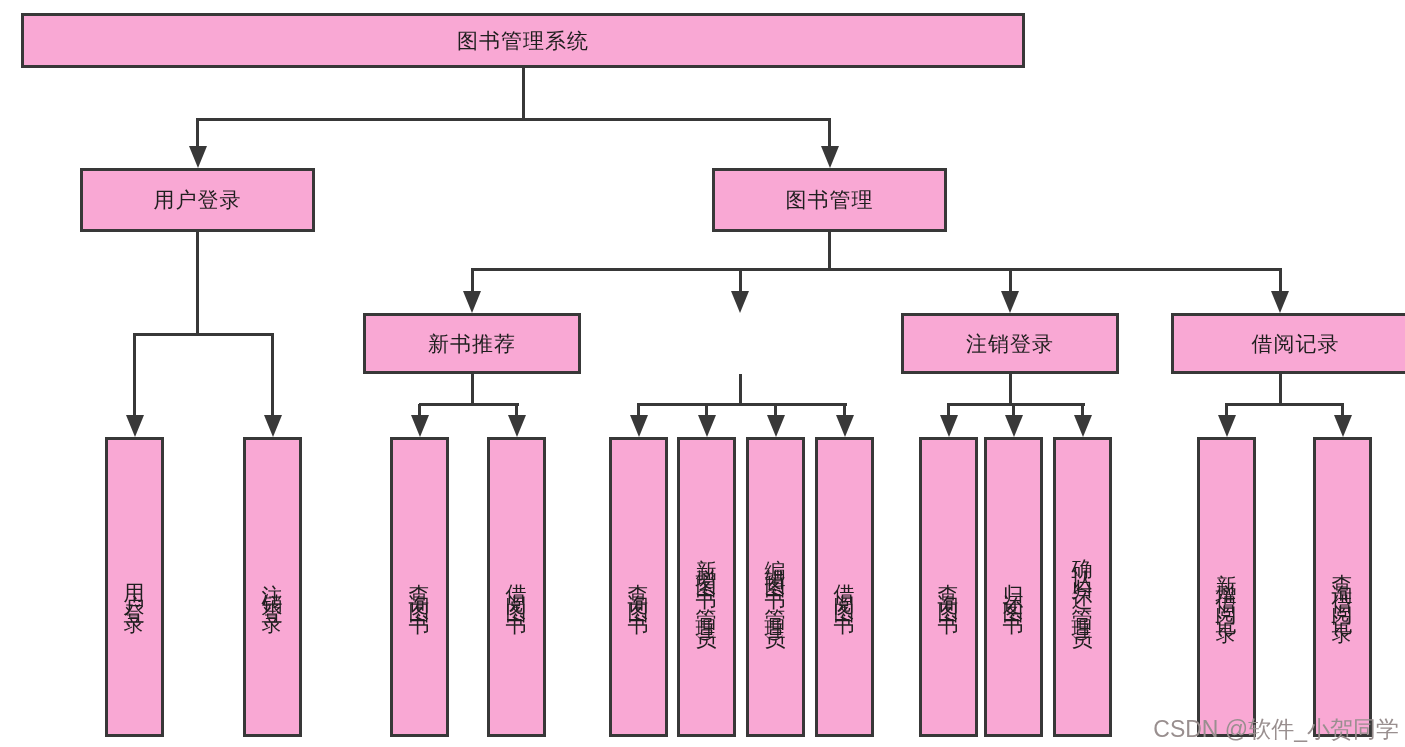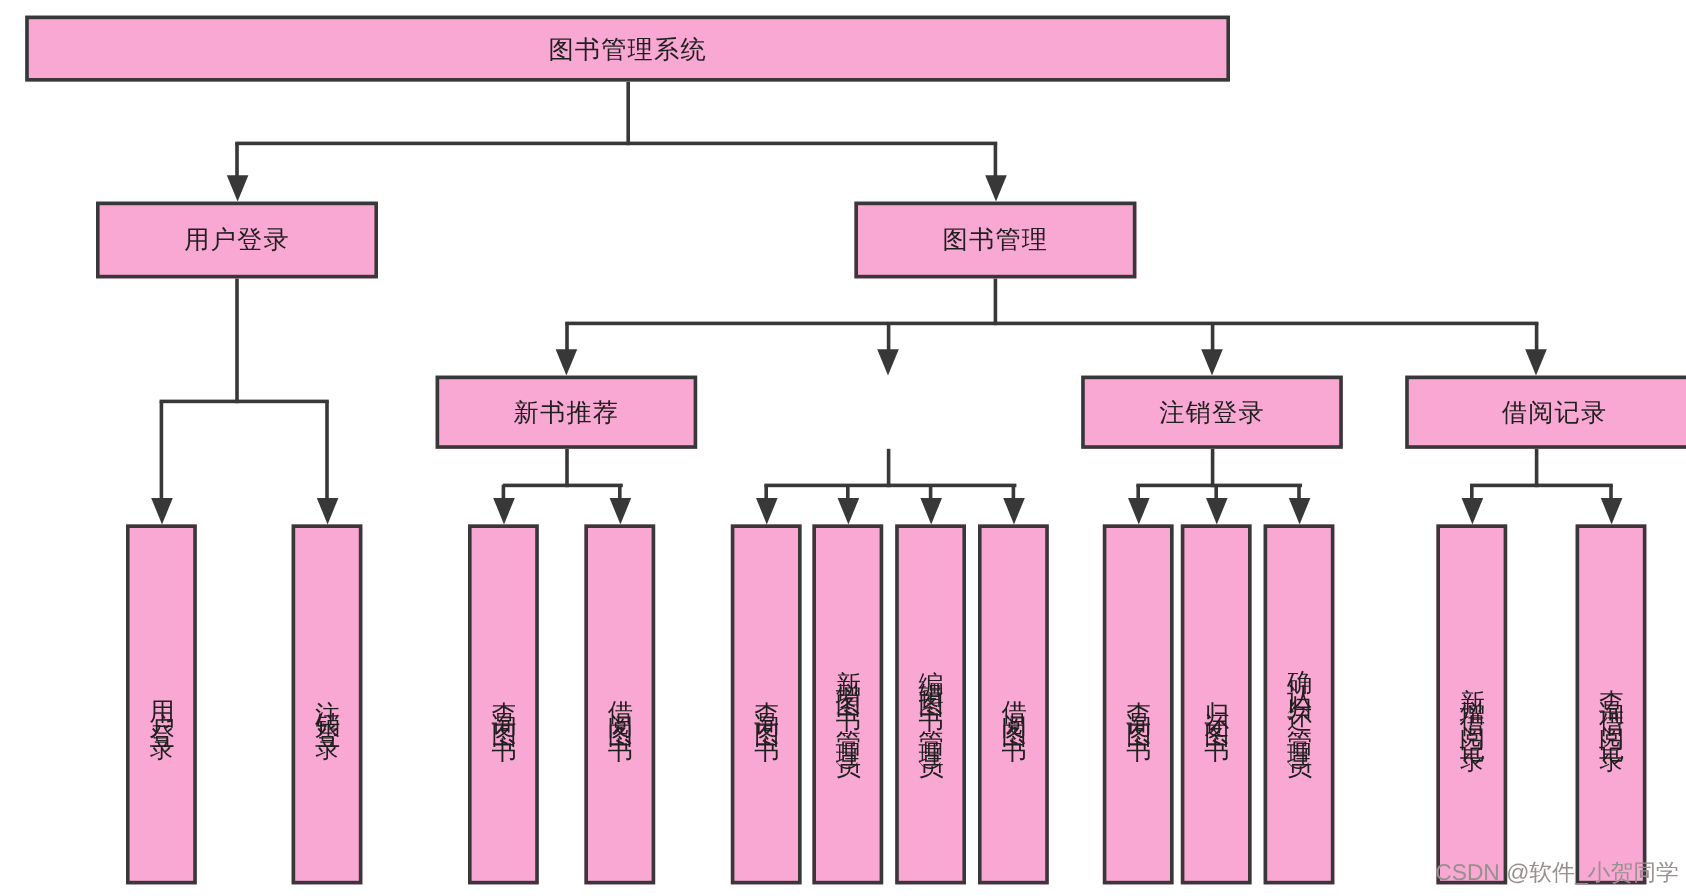--- a/index.html
+++ b/index.html
@@ -30,21 +30,21 @@
   .vline,.hline{position:absolute;background:var(--line,#383838);z-index:1;}
   .arrow{
     position:absolute;width:0;height:0;z-index:1;
     border-left:9px solid transparent;
     border-right:9px solid transparent;
     border-top:22px solid var(--line,#383838);
   }
   .watermark{
     position:absolute;
     right:6px;top:714px;
-    font-size:19px;
+    font-size:23px;
     color:var(--wm,#998f8f);
     z-index:3;
     white-space:nowrap;
   }
 </style>
 </head>
 <body>
 
 <div id="canvas">
   <div id="lines">

